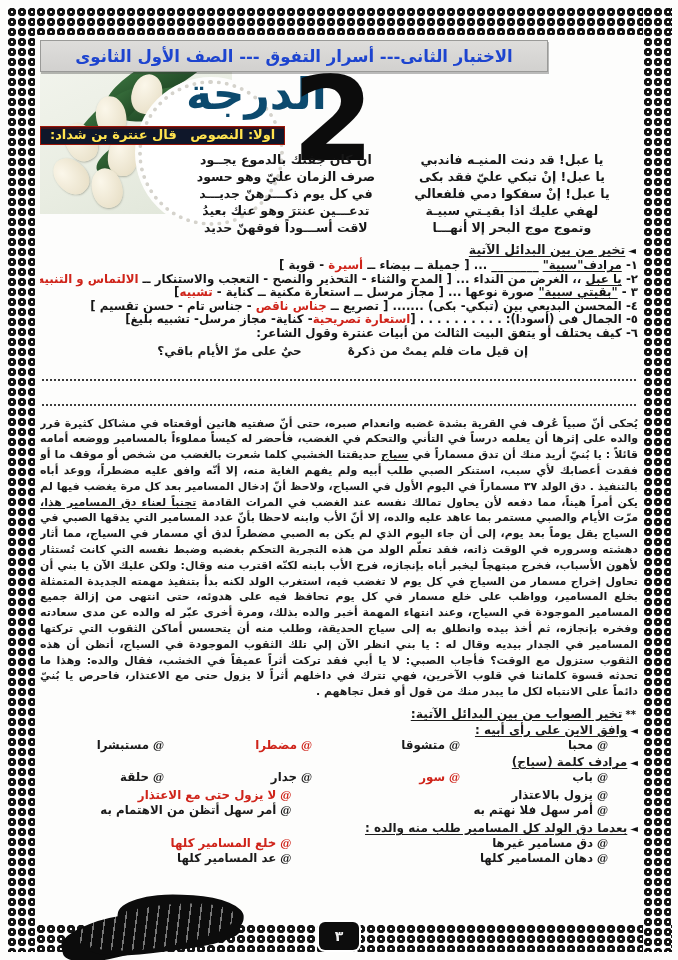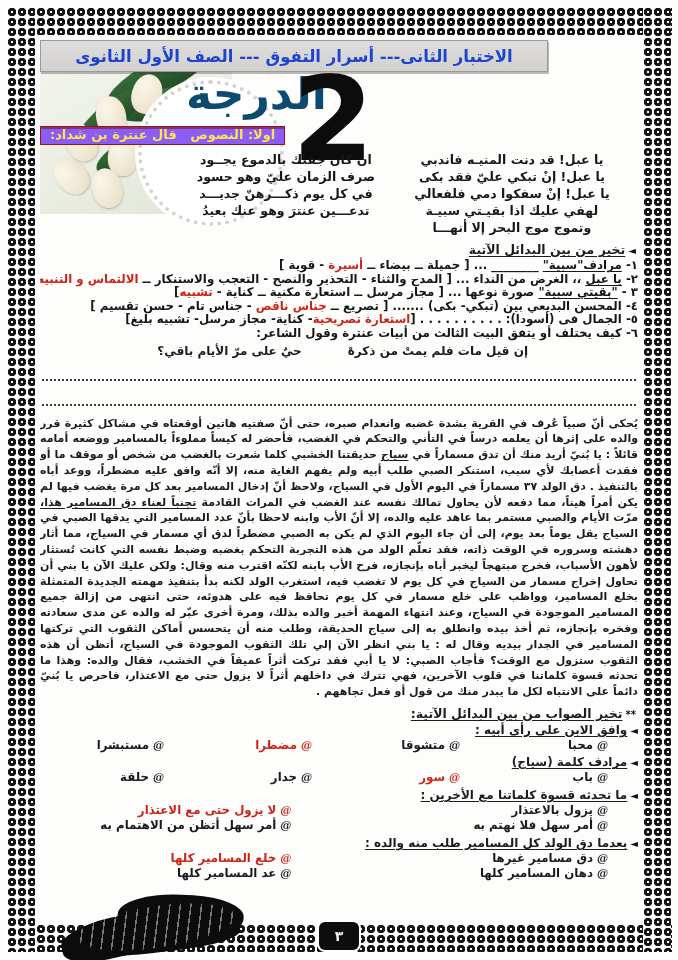--- a/index.html
+++ b/index.html
@@ -43,21 +43,21 @@
   .tulip.t6{left:56px;top:124px;transform:rotate(-15deg);}
   .pearl{position:absolute;left:98px;top:8px;width:138px;height:138px;border-radius:50%;
       background:#fff;border:4px dotted #d5d3cc;box-shadow:0 0 0 3px #fdfdfc;z-index:2;}
   .grade-label{position:absolute;left:146px;top:0;font-size:44px;font-weight:bold;color:#0c4a6e;z-index:3;line-height:1;}
   .grade-value{position:absolute;left:252px;top:-12px;font-size:118px;font-weight:bold;color:#0c0c0c;
       line-height:1;z-index:3;direction:ltr;}
 
   
   .redband-row{text-align:left;position:relative;z-index:2;}
   .redband-row.right{text-align:right;}
-  .redband{display:inline-block;background:#8b5cf6;color:#ffe34f;font-weight:bold;font-size:13px;
+  .redband{display:inline-block;background:#0f172a;color:#ffe34f;font-weight:bold;font-size:13px;
       padding:1px 10px 3px;white-space:pre;
       box-shadow:inset 0 0 0 1px #9c1608, inset 0 3px 0 rgba(122,9,2,.5);}
 
   
   .poem{position:relative;z-index:3;display:grid;grid-template-columns:1.02fr 1fr;
       width:452px;margin:6px 14px 0 auto;margin-left:auto;}
   .poem{margin-right:12px;}
   .verse-a,.verse-b{font-size:12.5px;font-weight:bold;line-height:17px;text-align:center;white-space:nowrap;color:#181818;}
 
   .choose-line{position:relative;z-index:3;font-size:12.5px;font-weight:bold;margin:6px 2px 2px 0;}
@@ -140,20 +140,21 @@
     <div class="poem">
         <div class="verse-a">يا عبل! قد دنت المنيـه فاندبي</div>
         <div class="verse-b">ان كان جفنك بالدموع يجــود</div>
         <div class="verse-a">يا عبل! إنْ تبكي عليّ فقد بكى</div>
         <div class="verse-b">صرف الزمان عليّ وهو حسود</div>
         <div class="verse-a">يا عبل! إنْ سفكوا دمي فلفعالي</div>
         <div class="verse-b">في كل يوم ذكـــرهنّ جديـــد</div>
         <div class="verse-a">لهفي عليك اذا بقيـتي سبيـة</div>
         <div class="verse-b">تدعـــين عنترَ وهو عنك بعيدُ</div>
         <div class="verse-a">وتموج موج البحر إلا أنهـــا</div>
+        <div class="verse-b">لاقت أســـوداً فوقهنّ حديد</div>
       </div>
 
     <div class="choose-line">
       <span class="bullet">◄</span><span class="und">تخير من بين البدائل الآتية</span>
     </div>
 
     <div class="qlist">
         <div class="qline"><span class="seg">١- </span><span class="seg und">مرادف"سبية"</span><span class="seg"> ________ ... [ جميلة ــ بيضاء ــ </span><span class="seg red">أسيرة</span><span class="seg"> - قوية ]</span></div>
         <div class="qline"><span class="seg">٢- </span><span class="seg und">يا عبل</span><span class="seg"> ،، الغرض من النداء ... [ المدح والثناء - التحذير والنصح - التعجب والاستنكار ــ </span><span class="seg red">الالتماس و التنبيه</span></div>
         <div class="qline"><span class="seg">٣ - </span><span class="seg und">"بقيتي سبية"</span><span class="seg"> صورة نوعها ... [ مجاز مرسل ــ استعارة مكنية ــ كناية - </span><span class="seg red">تشبيه</span><span class="seg">]</span></div>
@@ -191,21 +192,20 @@
         <div class="mcq">
           <div class="mcq-title"><span class="bullet">◄</span><span class="t">مرادف كلمة (سياج)</span></div>
           <div class="opts cols4">
             <span class="opt"><span class="at">@</span><span class="opt-label">باب</span></span>
             <span class="opt red"><span class="at">@</span><span class="opt-label">سور</span></span>
             <span class="opt"><span class="at">@</span><span class="opt-label">جدار</span></span>
             <span class="opt"><span class="at">@</span><span class="opt-label">حلقة</span></span>
           </div>
         </div>
         <div class="mcq">
-          <div class="mcq-title"><span class="bullet">◄</span><span class="t">ما تحدثه قسوة كلماتنا مع الأخرين :</span></div>
           <div class="opts cols2">
             <span class="opt"><span class="at">@</span><span class="opt-label">يزول بالاعتذار</span></span>
             <span class="opt red"><span class="at">@</span><span class="opt-label">لا يزول حتى مع الاعتذار</span></span>
             <span class="opt"><span class="at">@</span><span class="opt-label">أمر سهل فلا نهتم به</span></span>
             <span class="opt"><span class="at">@</span><span class="opt-label">أمر سهل أتظن من الاهتمام به</span></span>
           </div>
         </div>
         <div class="mcq">
           <div class="mcq-title"><span class="bullet">◄</span><span class="t">بعدما دق الولد كل المسامير طلب منه والده :</span></div>
           <div class="opts cols2">

